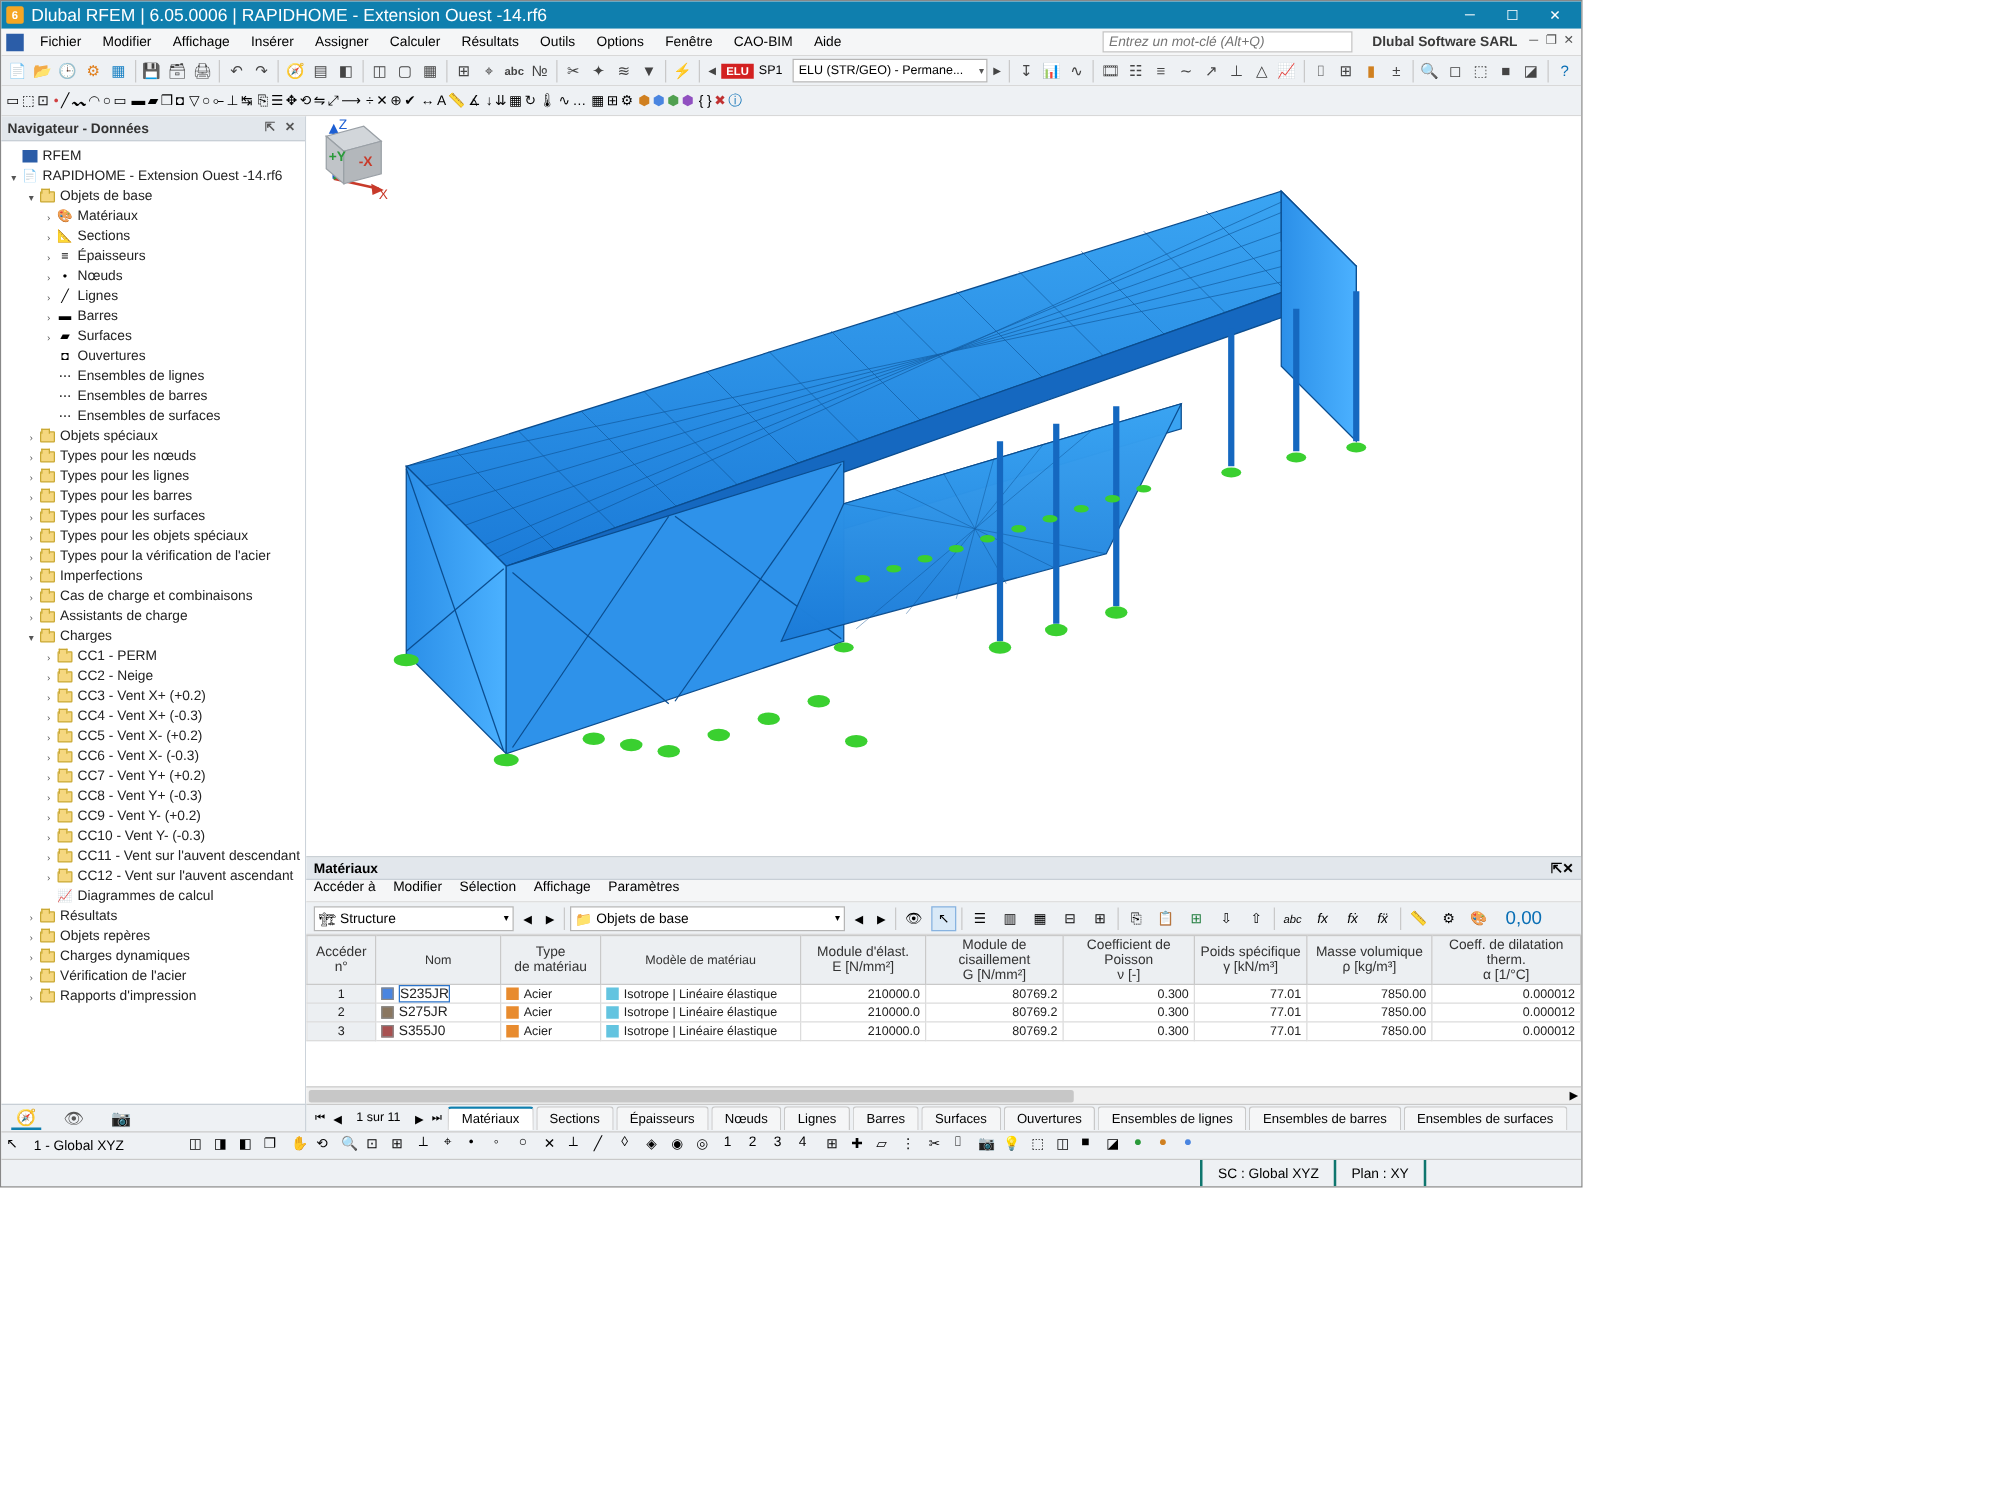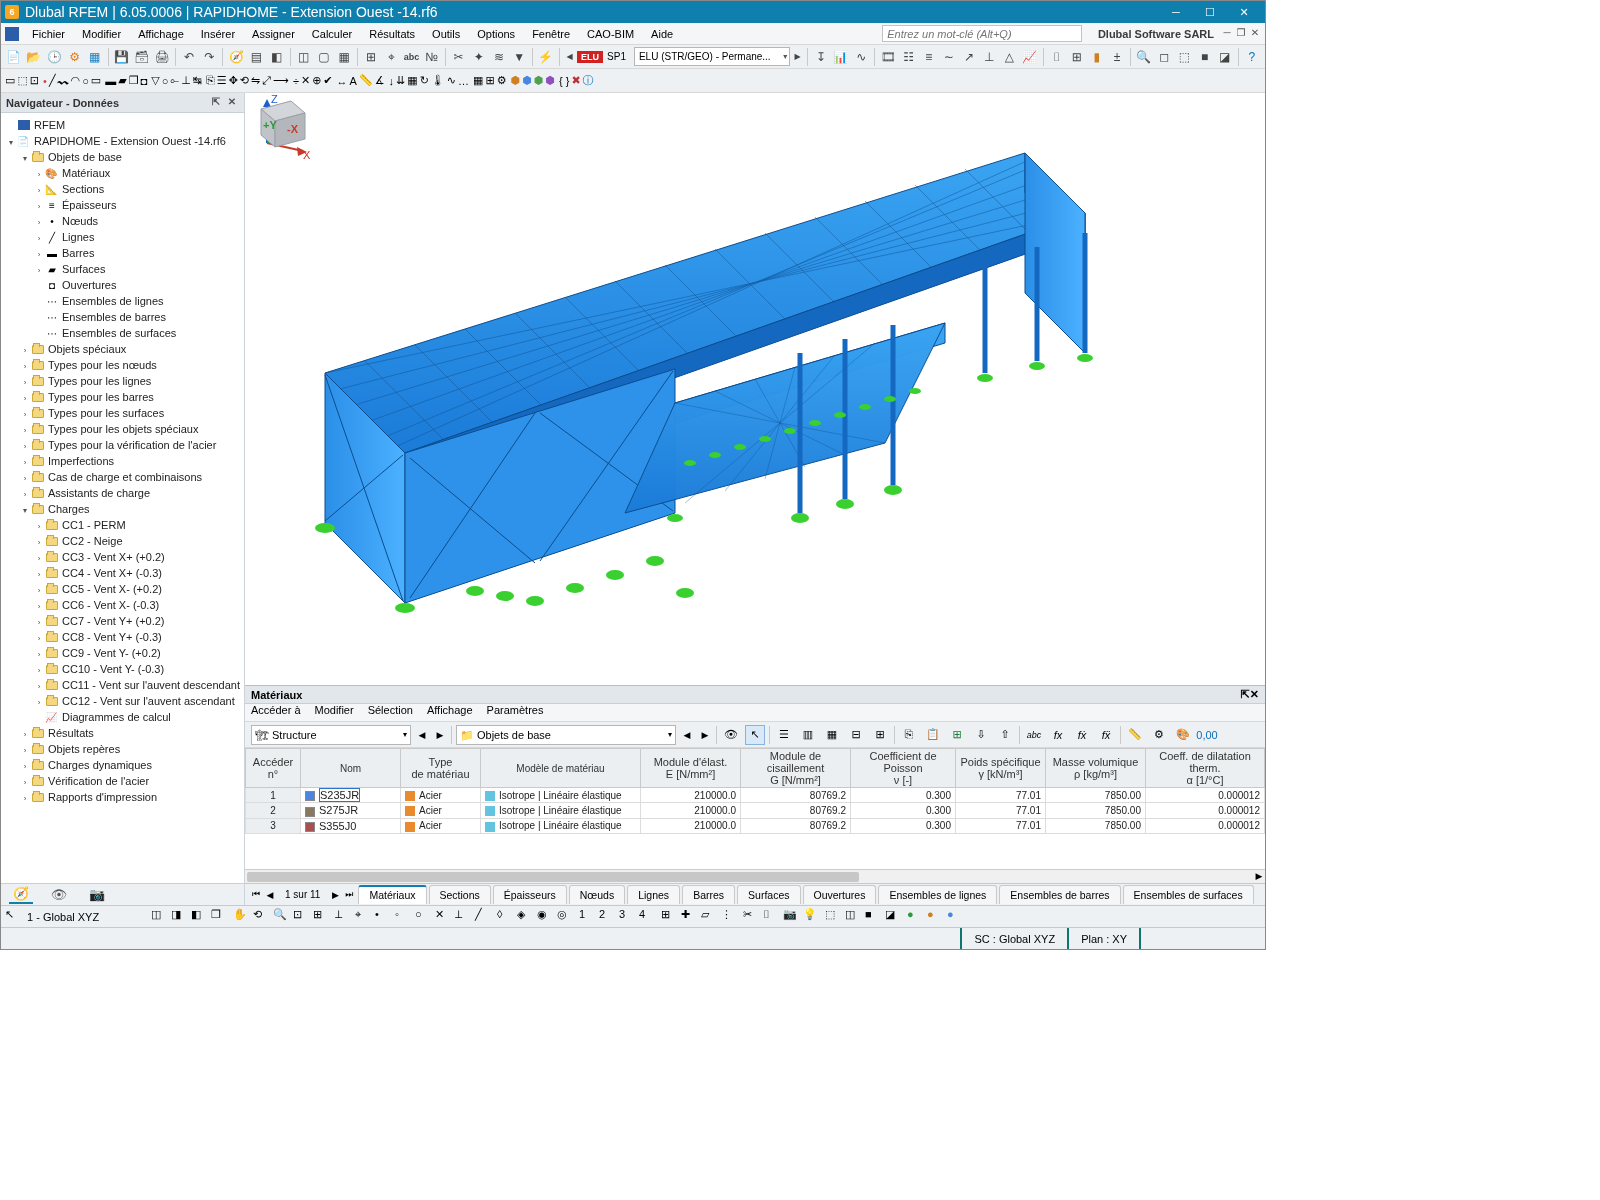--- a/index.html
+++ b/index.html
@@ -734,21 +734,21 @@
     <div class="btn">⇧</div>
     <div class="sep" style="width:1px;height:18px;background:#c9c9c9;"></div>
     <div class="btn" style="font-size:9px;font-style:italic;">abc</div>
     <div class="btn" style="font-style:italic;">fx</div>
     <div class="btn" style="font-style:italic;">fẋ</div>
     <div class="btn" style="font-style:italic;">fẍ</div>
     <div class="sep" style="width:1px;height:18px;background:#c9c9c9;"></div>
     <div class="btn">📏</div>
     <div class="btn">⚙</div>
     <div class="btn">🎨</div>
-    <div class="btn" style="font-size:11px;color:#0a6fb5;">0,00</div>
+    <div class="btn" style="font-size:15px;color:#0a6fb5;margin-left:12px;">0,00</div>
   </div>
   <div class="bp-table">
     <table>
       <thead>
         <tr>
           <th style="width:55px;"><span style="white-space:pre-line;">Accéder
 n°</span></th>
           <th style="width:100px;">Nom</th>
           <th style="width:80px;"><span style="white-space:pre-line;">Type
 de matériau</span></th>

